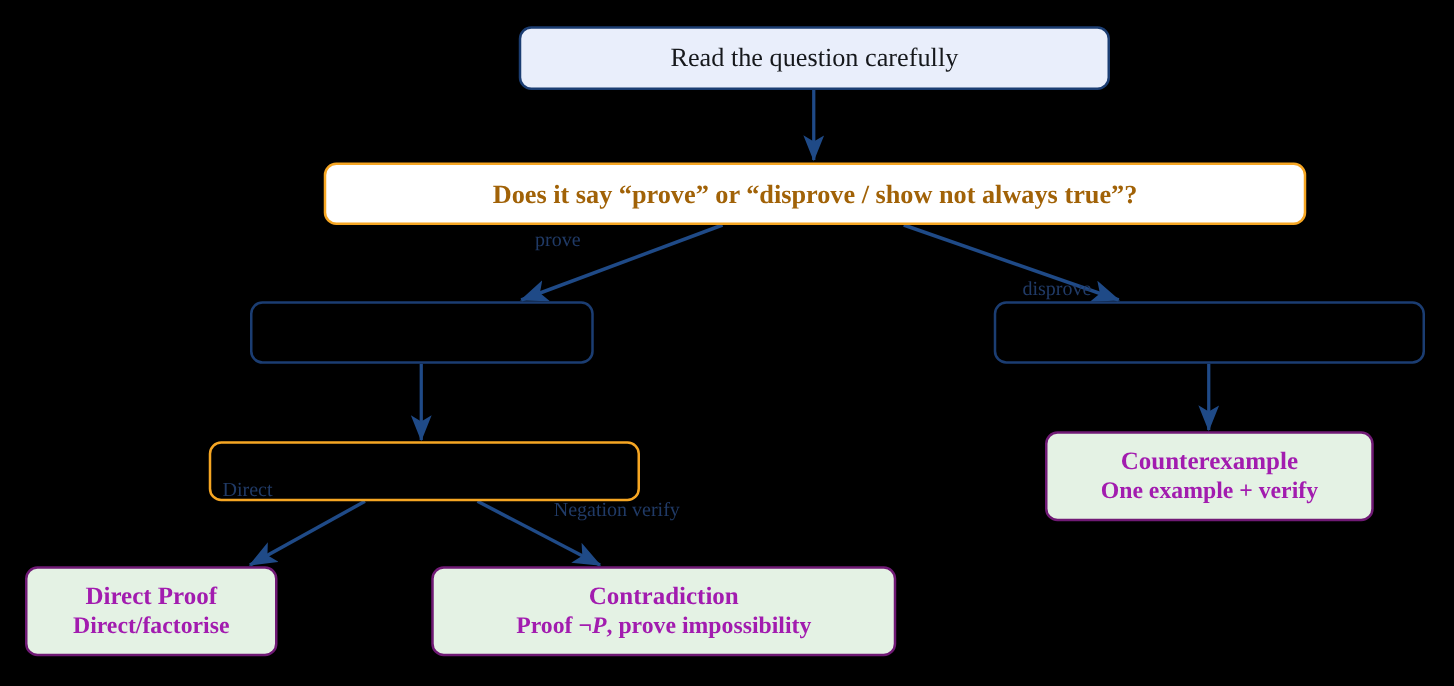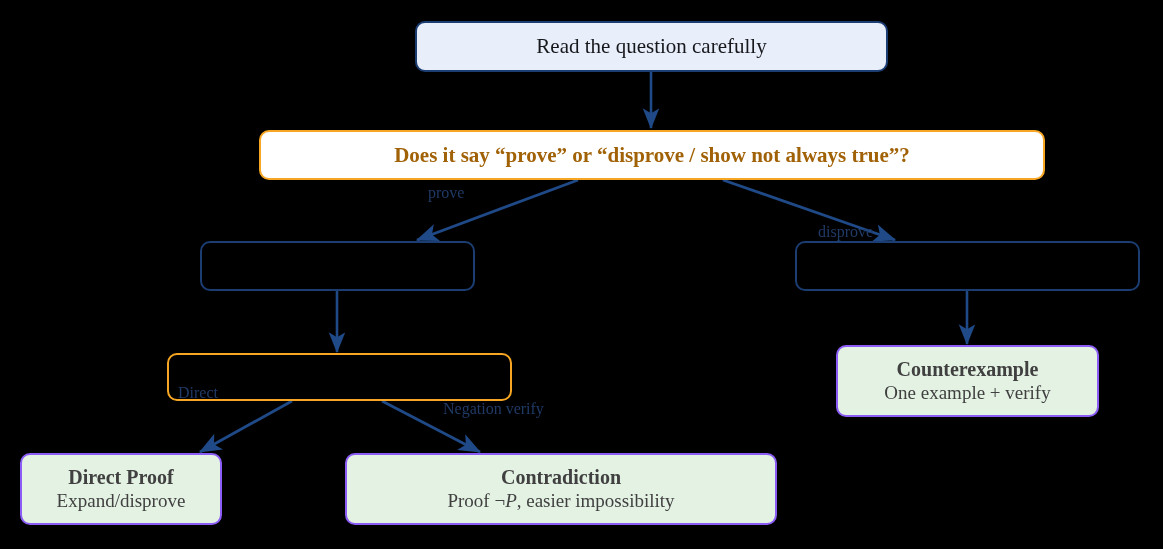--- a/index.html
+++ b/index.html
@@ -32,21 +32,21 @@
     align-items: center;
     justify-content: center;
     text-align: right;
     border-radius: 10px;
     line-height: 1.18;
   }
   .node .title {
     font-weight: bold;
   }
   .node .sub {
-    font-weight: normal;
+    font-weight: bold;
   }
 
   
   .n-start {
     background: #e9eefb;
     border: 2px solid #1b3d72;
     color: #16181c;
     font-size: 21px;
   }
 
@@ -65,22 +65,22 @@
 
   
   .n-empty {
     background: #000000;
     border: 2px solid #1b3d72;
   }
 
   
   .n-term {
     background: #e4f2e4;
-    border: 2px solid #8b5cf6;
-    color: #404040;
+    border: 2px solid #701a75;
+    color: #a21caf;
   }
   .n-term .title { font-size: 20px; }
   .n-term .sub   { font-size: 19px; }
 
   
   .edge-label {
     position: absolute;
     color: #203a66;
     font-size: 16px;
     white-space: nowrap;
@@ -129,26 +129,26 @@
   <div class="node n-empty" style="left:795px; top:241px; width:345px; height:50px;">
     <span class="line"></span>
   </div>
 
   <div class="node n-decision-empty" style="left:167px; top:353px; width:345px; height:48px;">
     <span class="line"></span>
   </div>
 
   <div class="node n-term" style="left:20px; top:453px; width:202px; height:72px;">
     <span class="title">Direct Proof</span>
-    <span class="sub">Expand/disprove</span>
+    <span class="sub">Direct/factorise</span>
   </div>
 
-  <div class="node n-term" style="left:345px; top:453px; width:432px; height:72px;">
+  <div class="node n-term" style="left:345px; top:453px; width:372px; height:72px;">
     <span class="title">Contradiction</span>
-    <span class="sub"><span>Proof ¬</span><span class="math-italic">P</span><span>, easier impossibility</span></span>
+    <span class="sub"><span>Proof ¬</span><span class="math-italic">P</span><span>, prove impossibility</span></span>
   </div>
 
   <div class="node n-term" style="left:836px; top:345px; width:263px; height:72px;">
     <span class="title">Counterexample</span>
     <span class="sub">One example + verify</span>
   </div>
 
   <div class="edge-label" style="left:428px; top:184px;">prove</div>
 
   <div class="edge-label" style="left:818px; top:184px;margin-top:39px;">disprove</div>

